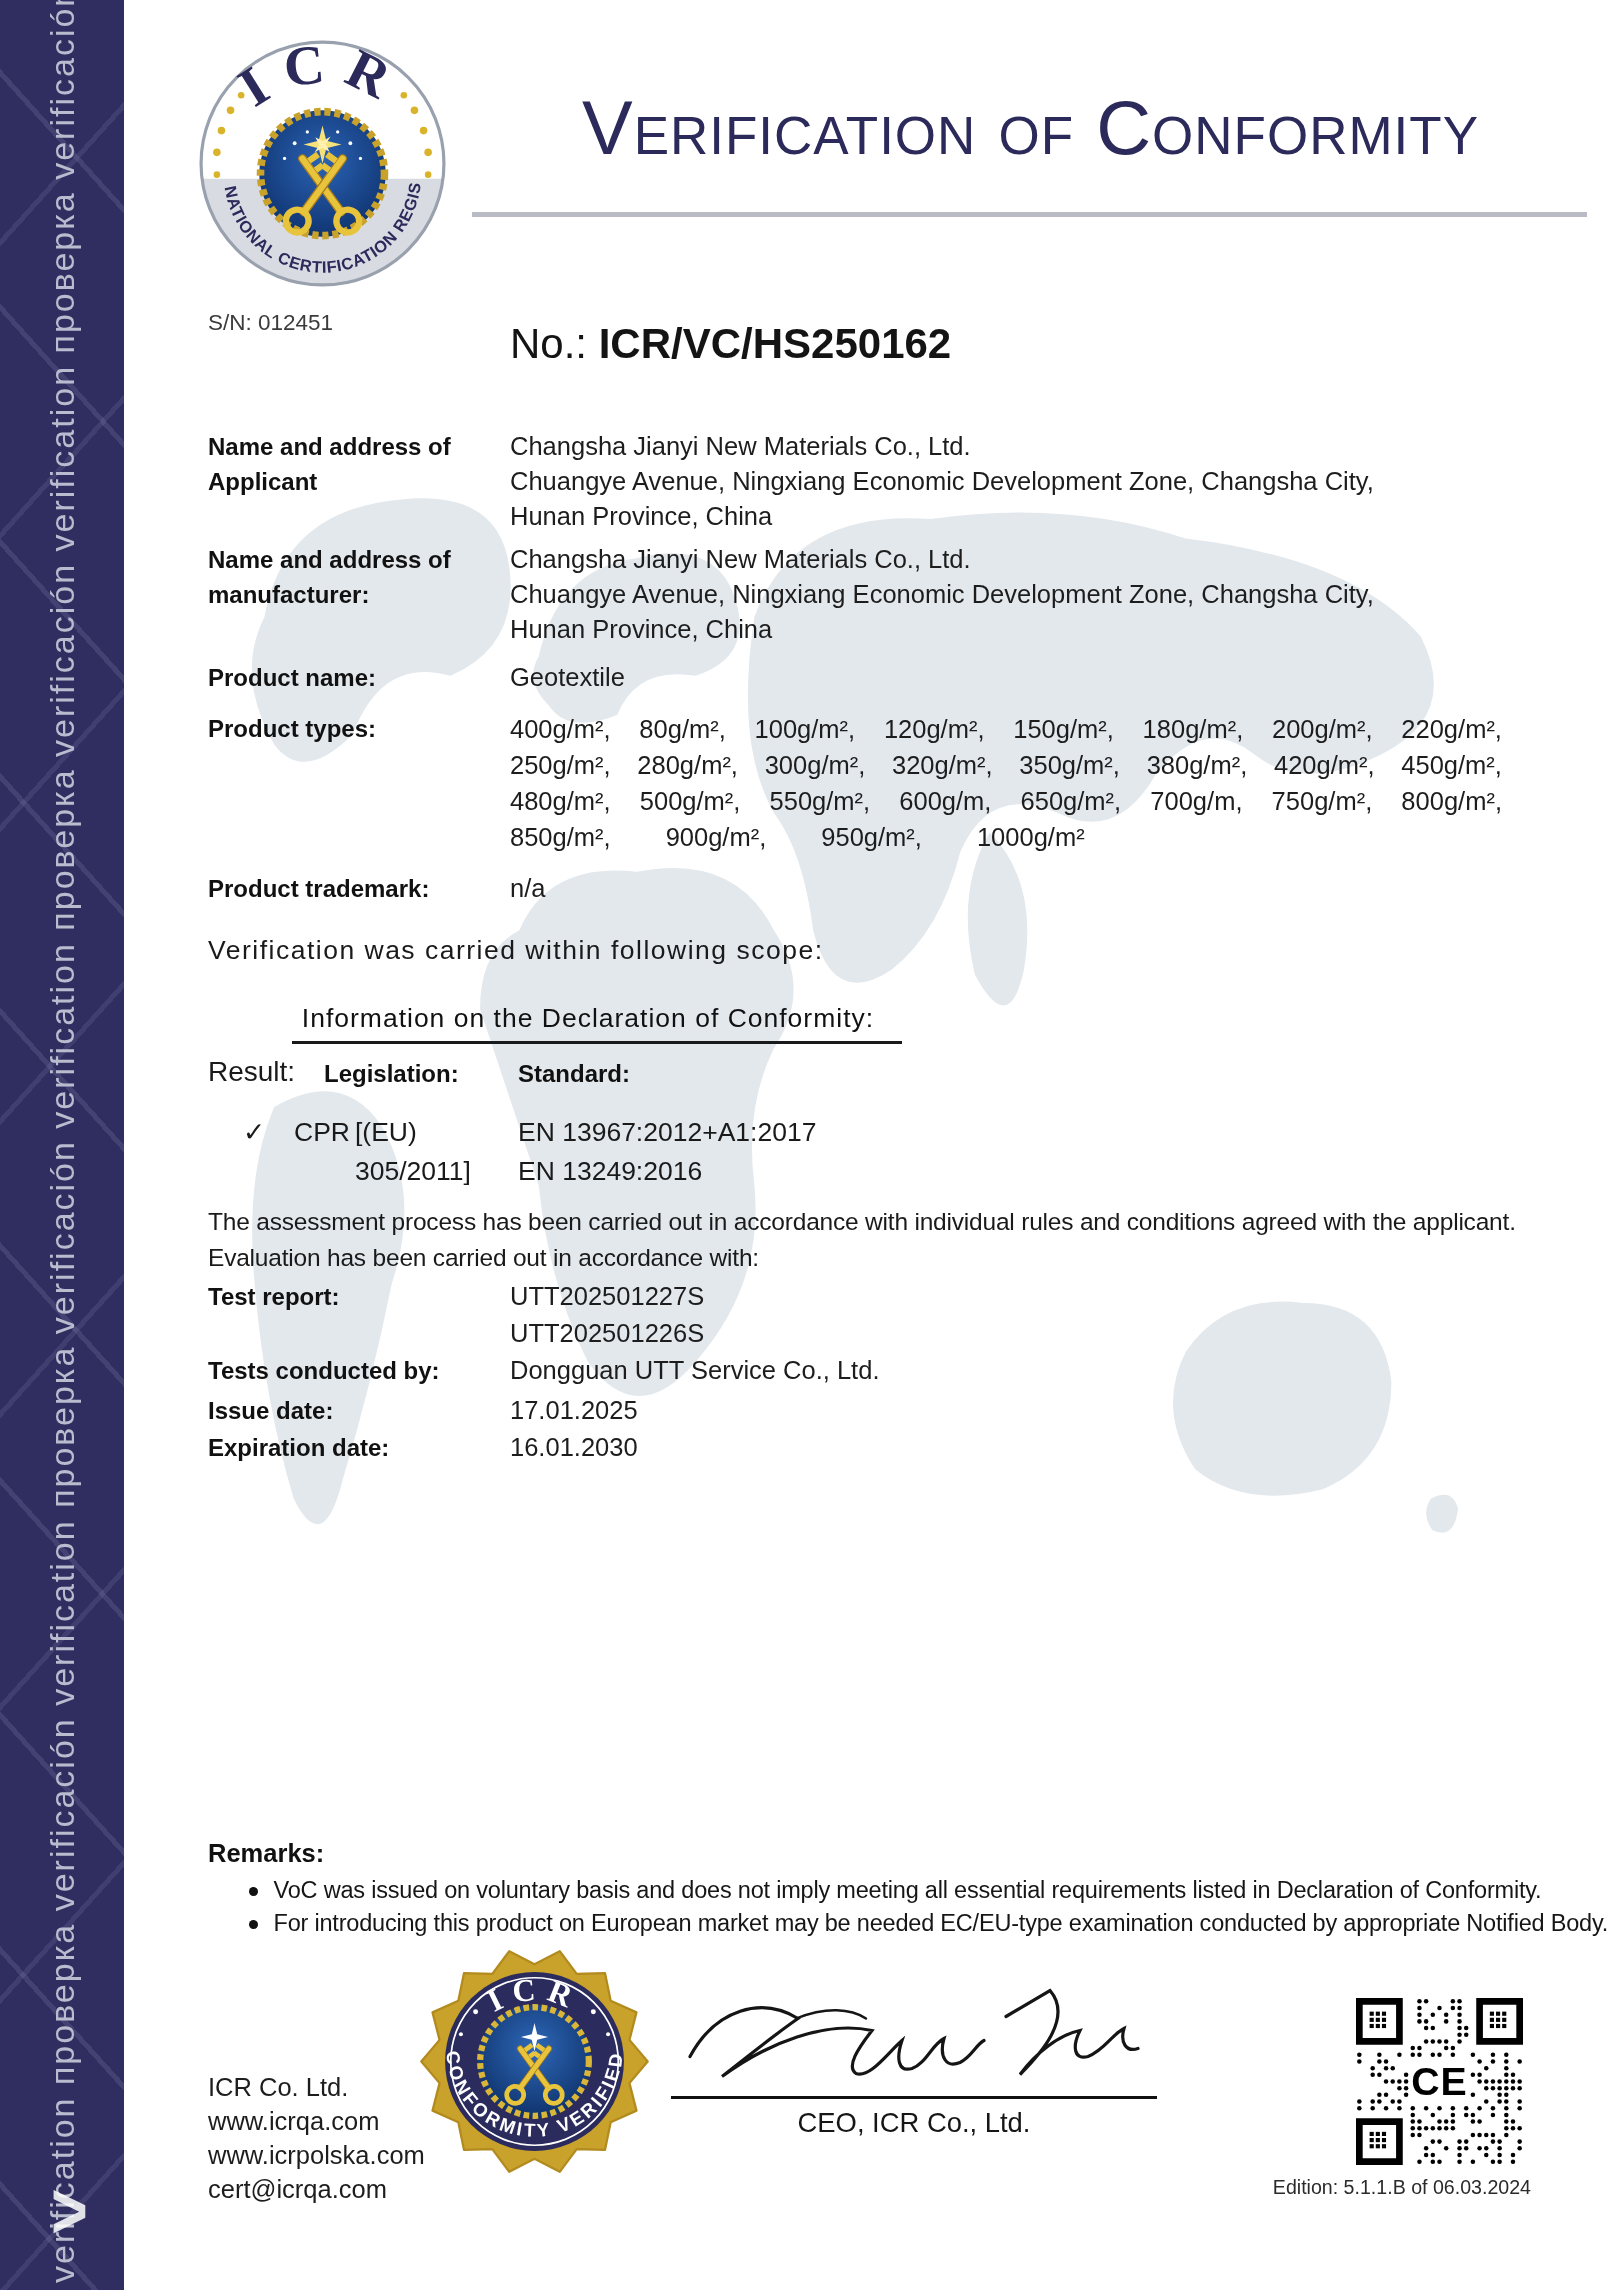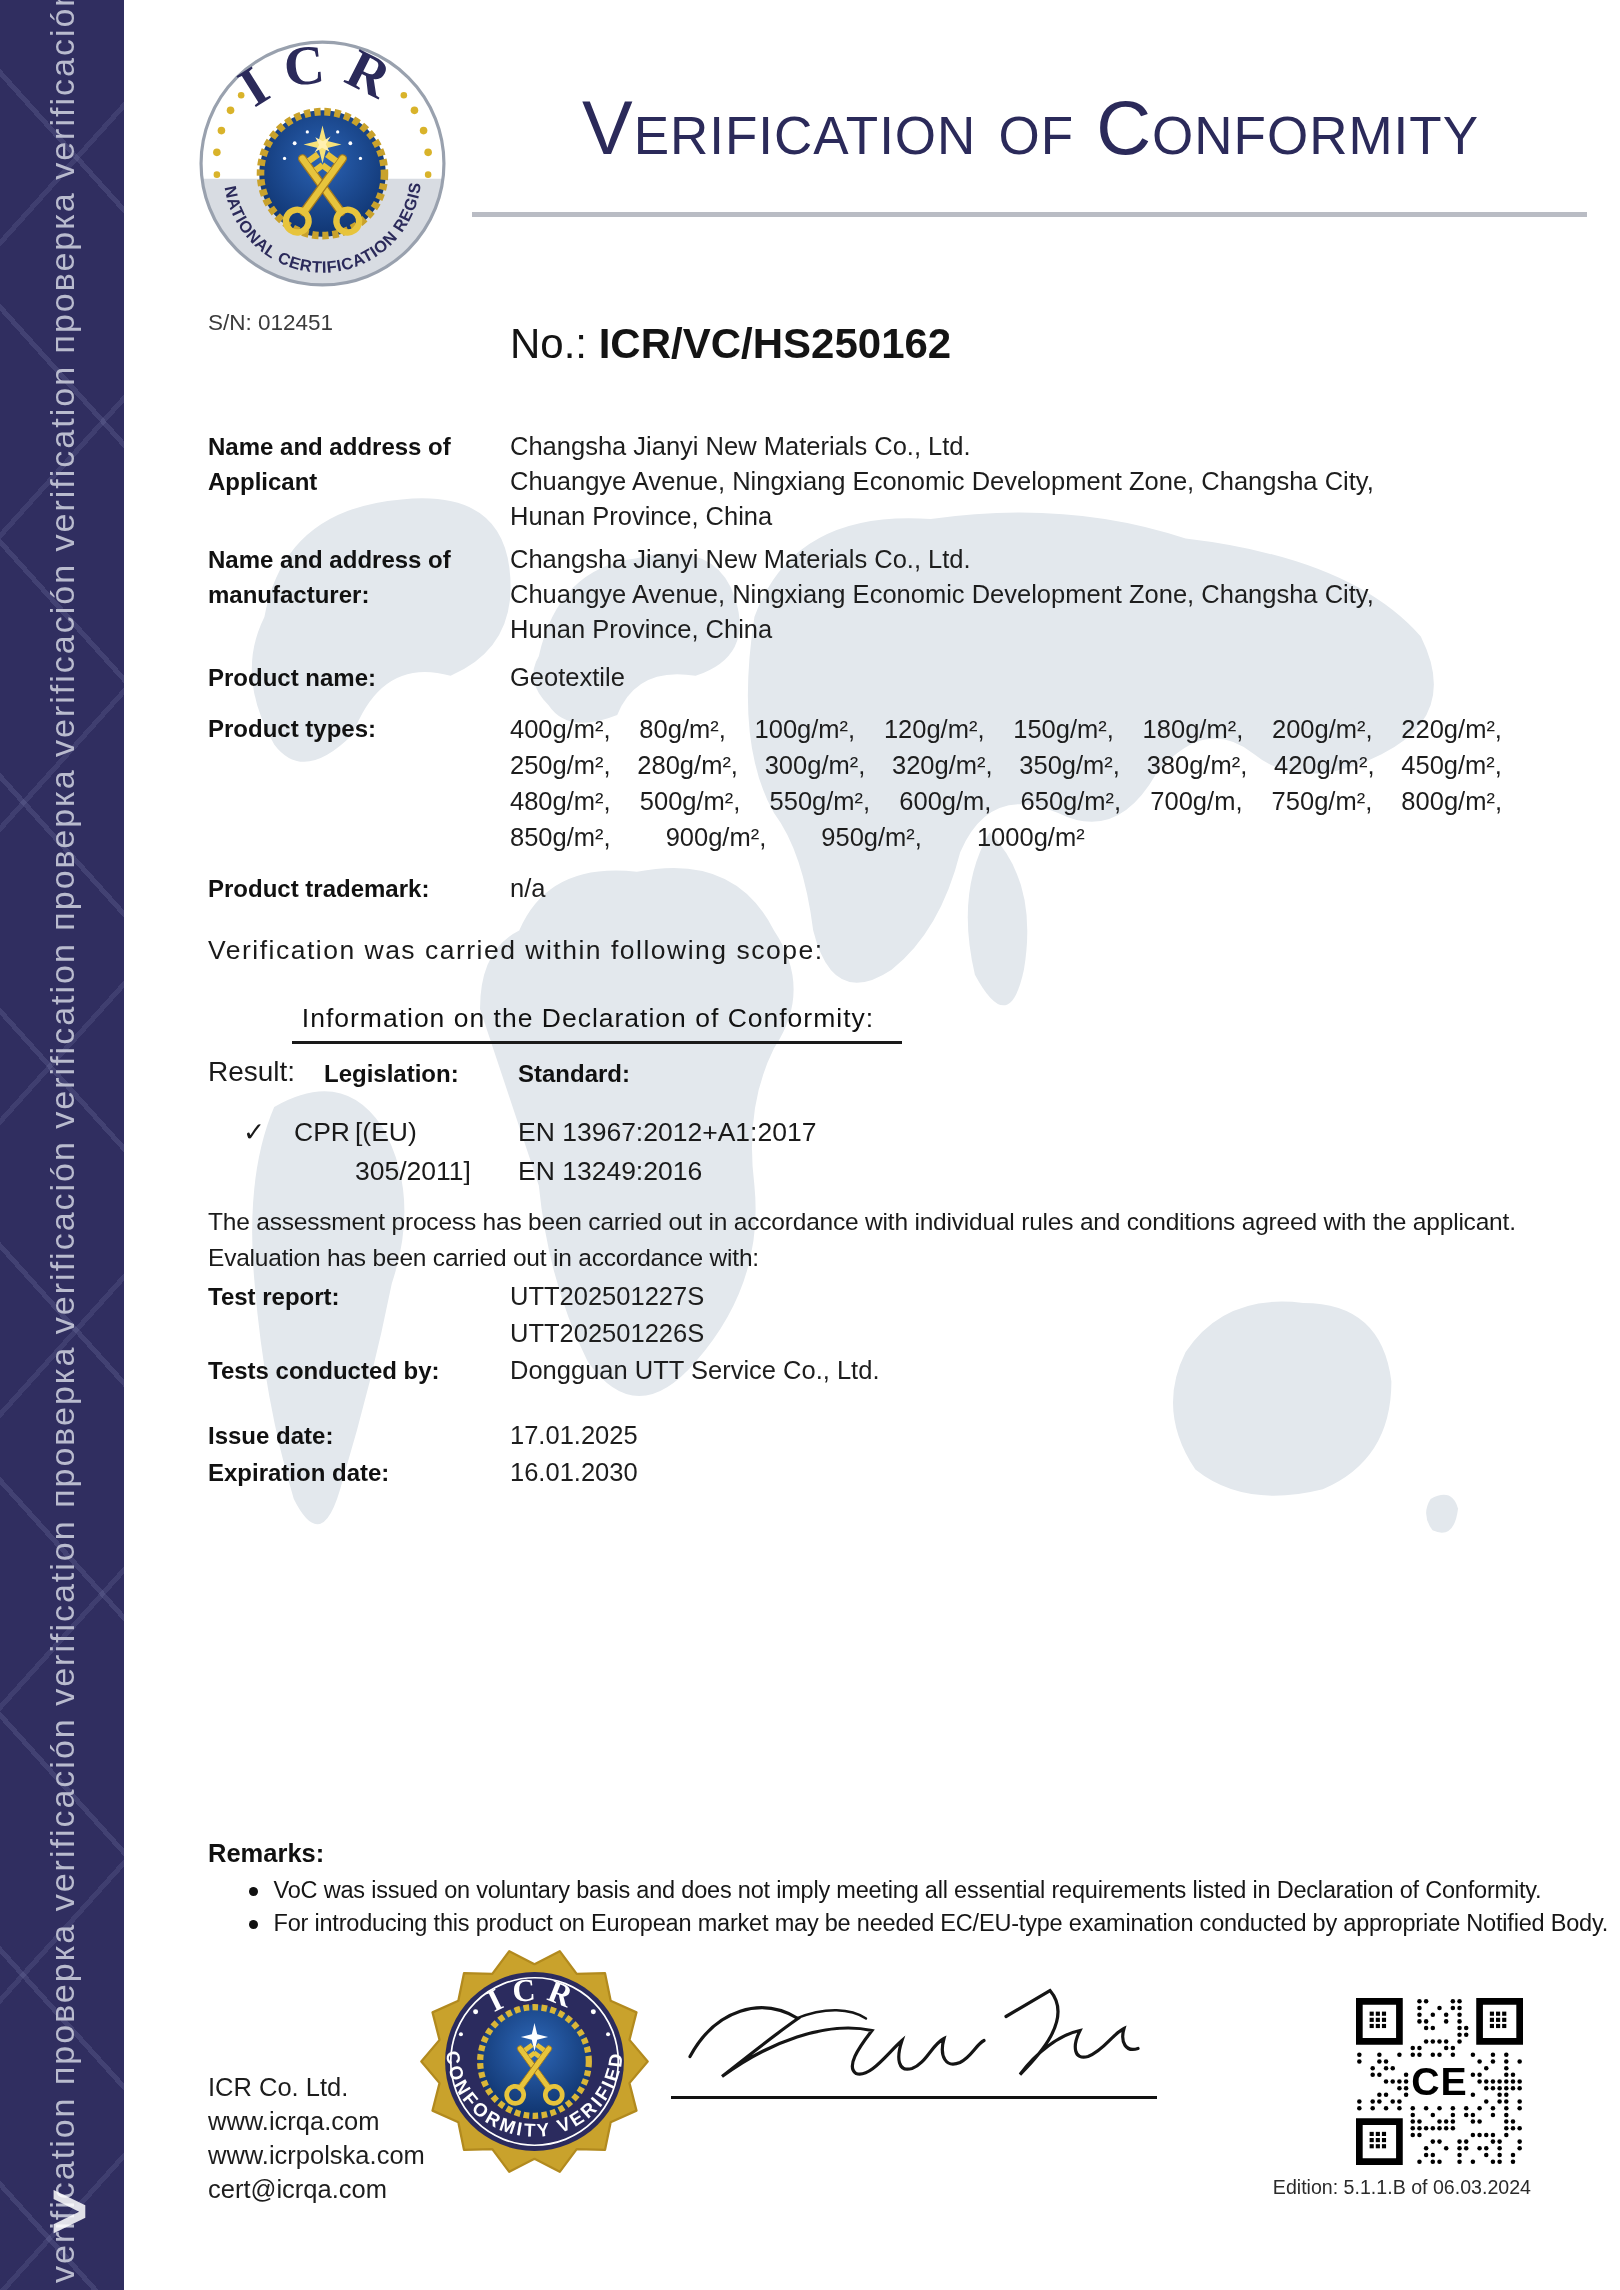--- a/index.html
+++ b/index.html
@@ -268,21 +268,21 @@
       <div class="val">
         <div>UTT202501227S</div>
         <div>UTT202501226S</div>
       </div>
     </div>
     <div class="rowl">
       <div class="lbl">Tests conducted by:</div>
       <div class="val">Dongguan UTT Service Co., Ltd.</div>
     </div>
 
-    <div class="rowl" style="margin-top:28px">
+    <div class="rowl" style="margin-top:3px">
       <div class="lbl">Issue date:</div>
       <div class="val">17.01.2025</div>
     </div>
     <div class="rowl">
       <div class="lbl">Expiration date:</div>
       <div class="val">16.01.2030</div>
     </div>
   </main>
 
   <section class="remarks">
@@ -346,20 +346,21 @@
   </svg>
 
   <svg class="sig-svg" viewBox="0 0 470 115">
     <g fill="none" stroke="#151515" stroke-width="3.2" stroke-linecap="round">
       <path d="M14,78 C40,30 86,18 122,40 C96,58 64,84 46,98 C92,64 150,42 196,52 C182,70 170,88 180,95 C194,100 212,74 226,62 C220,80 222,94 236,90 C250,85 256,66 268,60 C263,78 270,90 284,84 C296,78 300,66 308,62"></path>
       <path d="M330,38 L374,12 C398,40 362,78 344,96 C360,74 384,56 404,52 C396,68 398,82 412,78 C428,72 436,56 448,50 C444,64 450,74 462,70"></path>
       <path d="M120,40 C150,28 175,30 190,40" stroke-width="2.4"></path>
     </g>
   </svg>
   <div class="sig-line"></div>
+  <div class="ceo">CEO, ICR Co., Ltd.</div>
 
   <svg class="qr-svg" id="qr-svg" viewBox="0 0 170 170">
       <circle cx="166.6" cy="153" r="2.3" fill="#000"></circle>
       <circle cx="166.6" cy="146.2" r="2.3" fill="#000"></circle>
       <circle cx="166.6" cy="132.6" r="2.3" fill="#000"></circle>
       <circle cx="166.6" cy="112.2" r="2.3" fill="#000"></circle>
       <circle cx="166.6" cy="105.39999999999999" r="2.3" fill="#000"></circle>
       <circle cx="166.6" cy="91.8" r="2.3" fill="#000"></circle>
       <circle cx="166.6" cy="85" r="2.3" fill="#000"></circle>
       <circle cx="166.6" cy="64.6" r="2.3" fill="#000"></circle>

